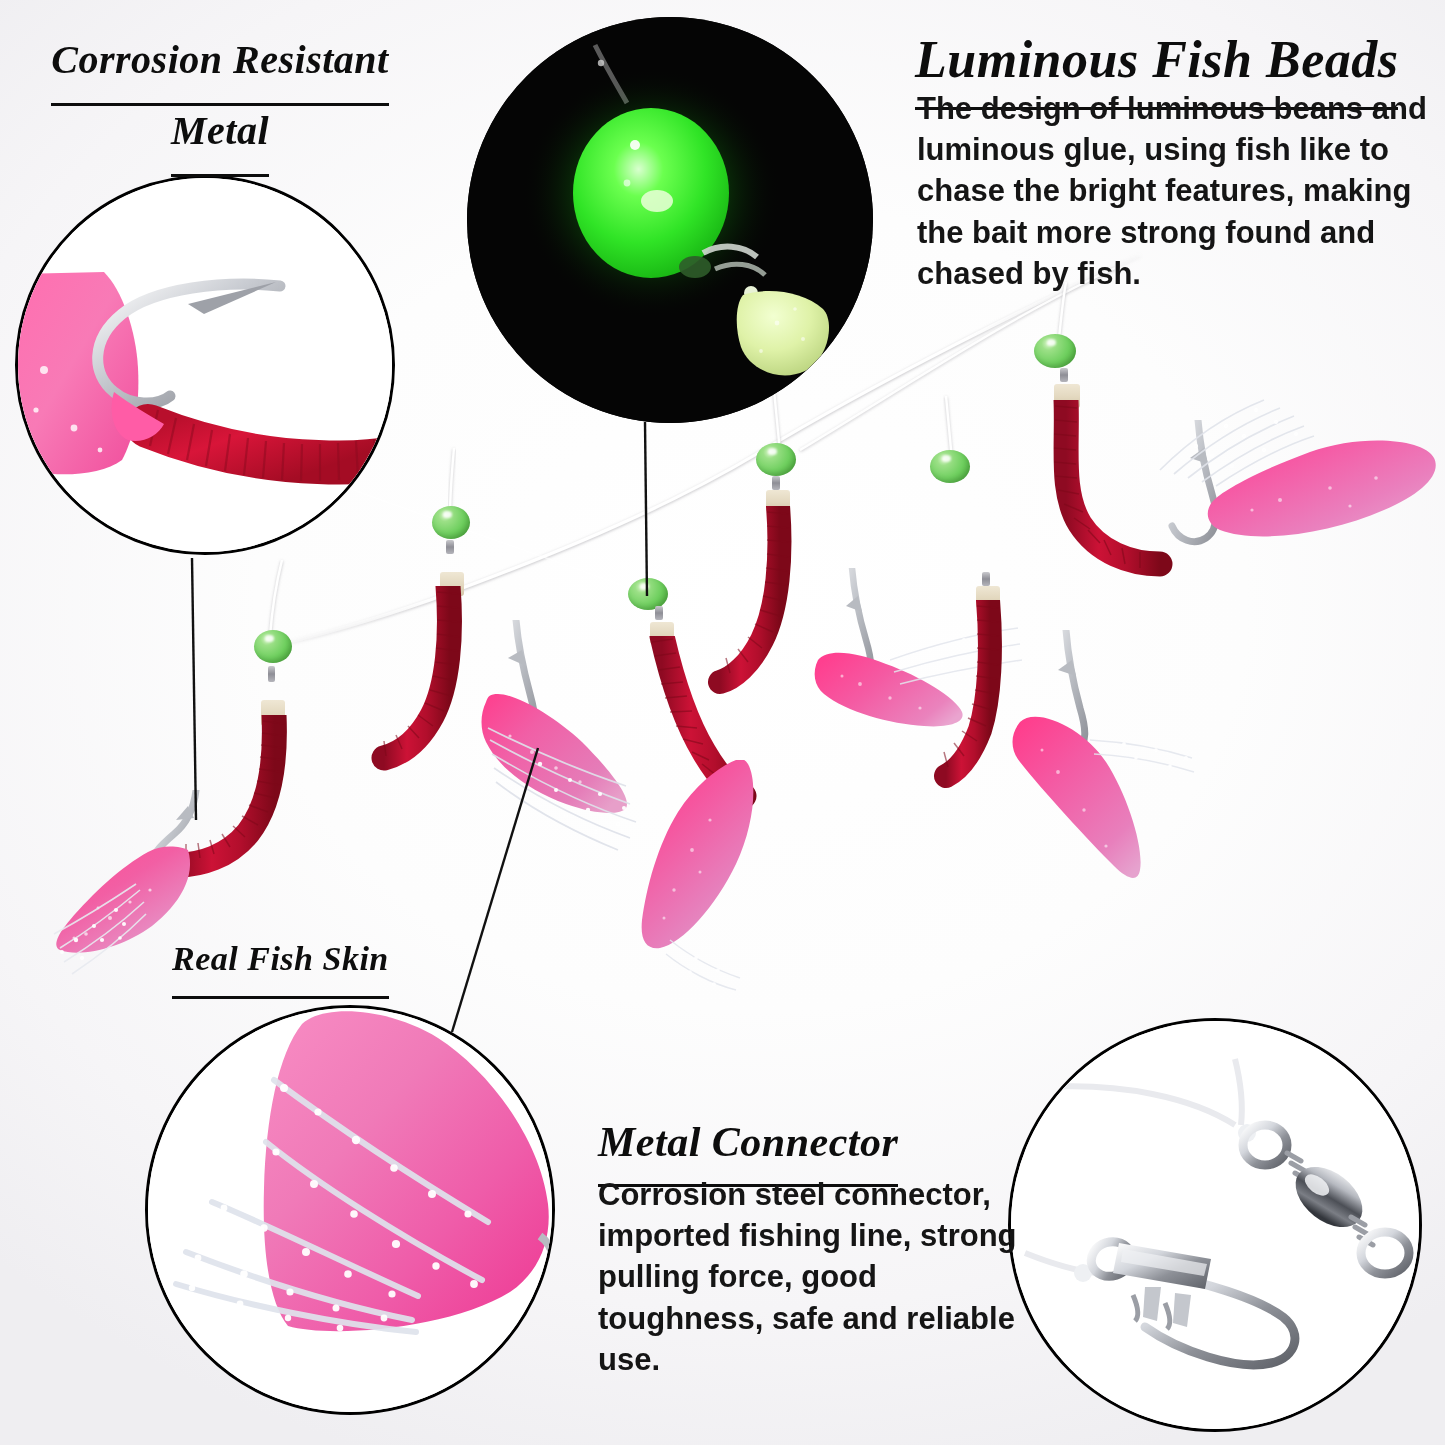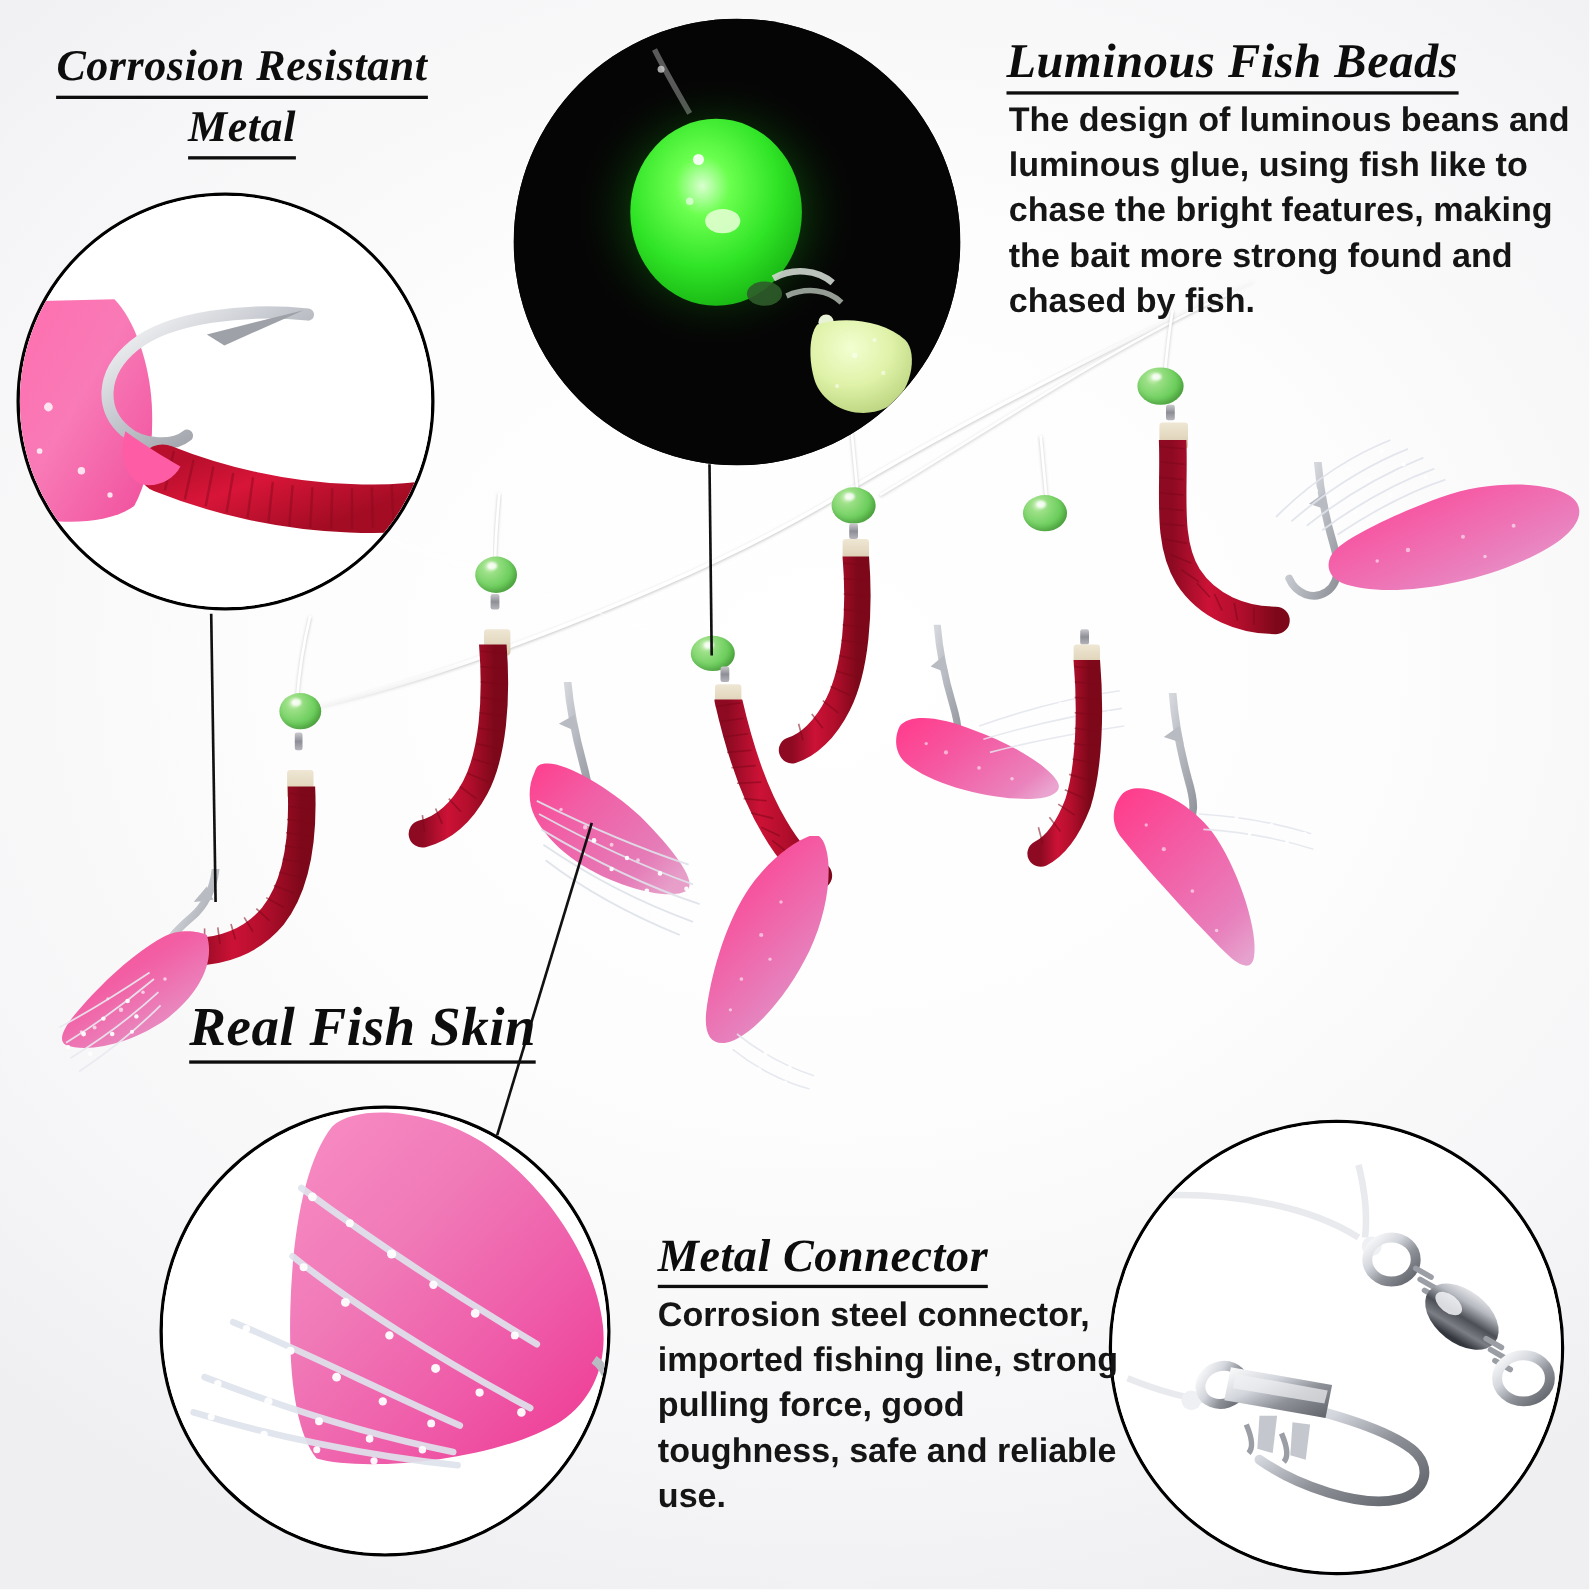--- a/index.html
+++ b/index.html
@@ -22,21 +22,21 @@
     font-family: "Liberation Serif", "DejaVu Serif", serif;
     font-weight: bold;
     font-style: italic;
     color: #0d0d0d;
     white-space: nowrap;
     letter-spacing: 0.5px;
   }
   .heading .u {
     display: inline-block;
     border-bottom: 3px solid #0d0d0d;
-    padding-bottom: 2px;
+    padding-bottom: 18px;
   }
   .body-text {
     position: absolute;
     font-family: "Liberation Sans", sans-serif;
     font-weight: bold;
     color: #151515;
     line-height: 1.33;
   }
 
   
@@ -729,26 +729,26 @@
       <path d="M 122 274 C 128 288, 128 296, 124 300" stroke="#9b9ea5" stroke-width="5" fill="none"></path>
       <path d="M 154 282 C 160 296, 160 304, 156 308" stroke="#9b9ea5" stroke-width="5" fill="none"></path>
     </svg>
   </div>
 
   <div class="heading" style="left:30px; top:35px; width:380px; text-align:center; font-size:40px; line-height:1.25;">
     <span class="u">Corrosion Resistant</span><br>
     <span class="u">Metal</span>
   </div>
 
-  <div class="heading" style="left:915px; top:30px; font-size:44px;">
+  <div class="heading" style="left:915px; top:30px; font-size:52px;">
     <span class="u">Luminous Fish Beads</span>
   </div>
   <div class="body-text" style="left:917px; top:88px; width:520px; font-size:31px;">The design of luminous beans and luminous glue, using fish like to chase the bright features, making the bait more strong found and chased by fish.</div>
 
-  <div class="heading" style="left:172px; top:904px; font-size:50px;">
+  <div class="heading" style="left:172px; top:940px; font-size:34px;">
     <span class="u">Real Fish Skin</span>
   </div>
 
   <div class="heading" style="left:598px; top:1118px; font-size:42px;">
     <span class="u">Metal Connector</span>
   </div>
   <div class="body-text" style="left:598px; top:1174px; width:420px; font-size:31px;">Corrosion steel connector, imported fishing line, strong pulling force, good toughness, safe and reliable use.</div>
 
 </div>
 

